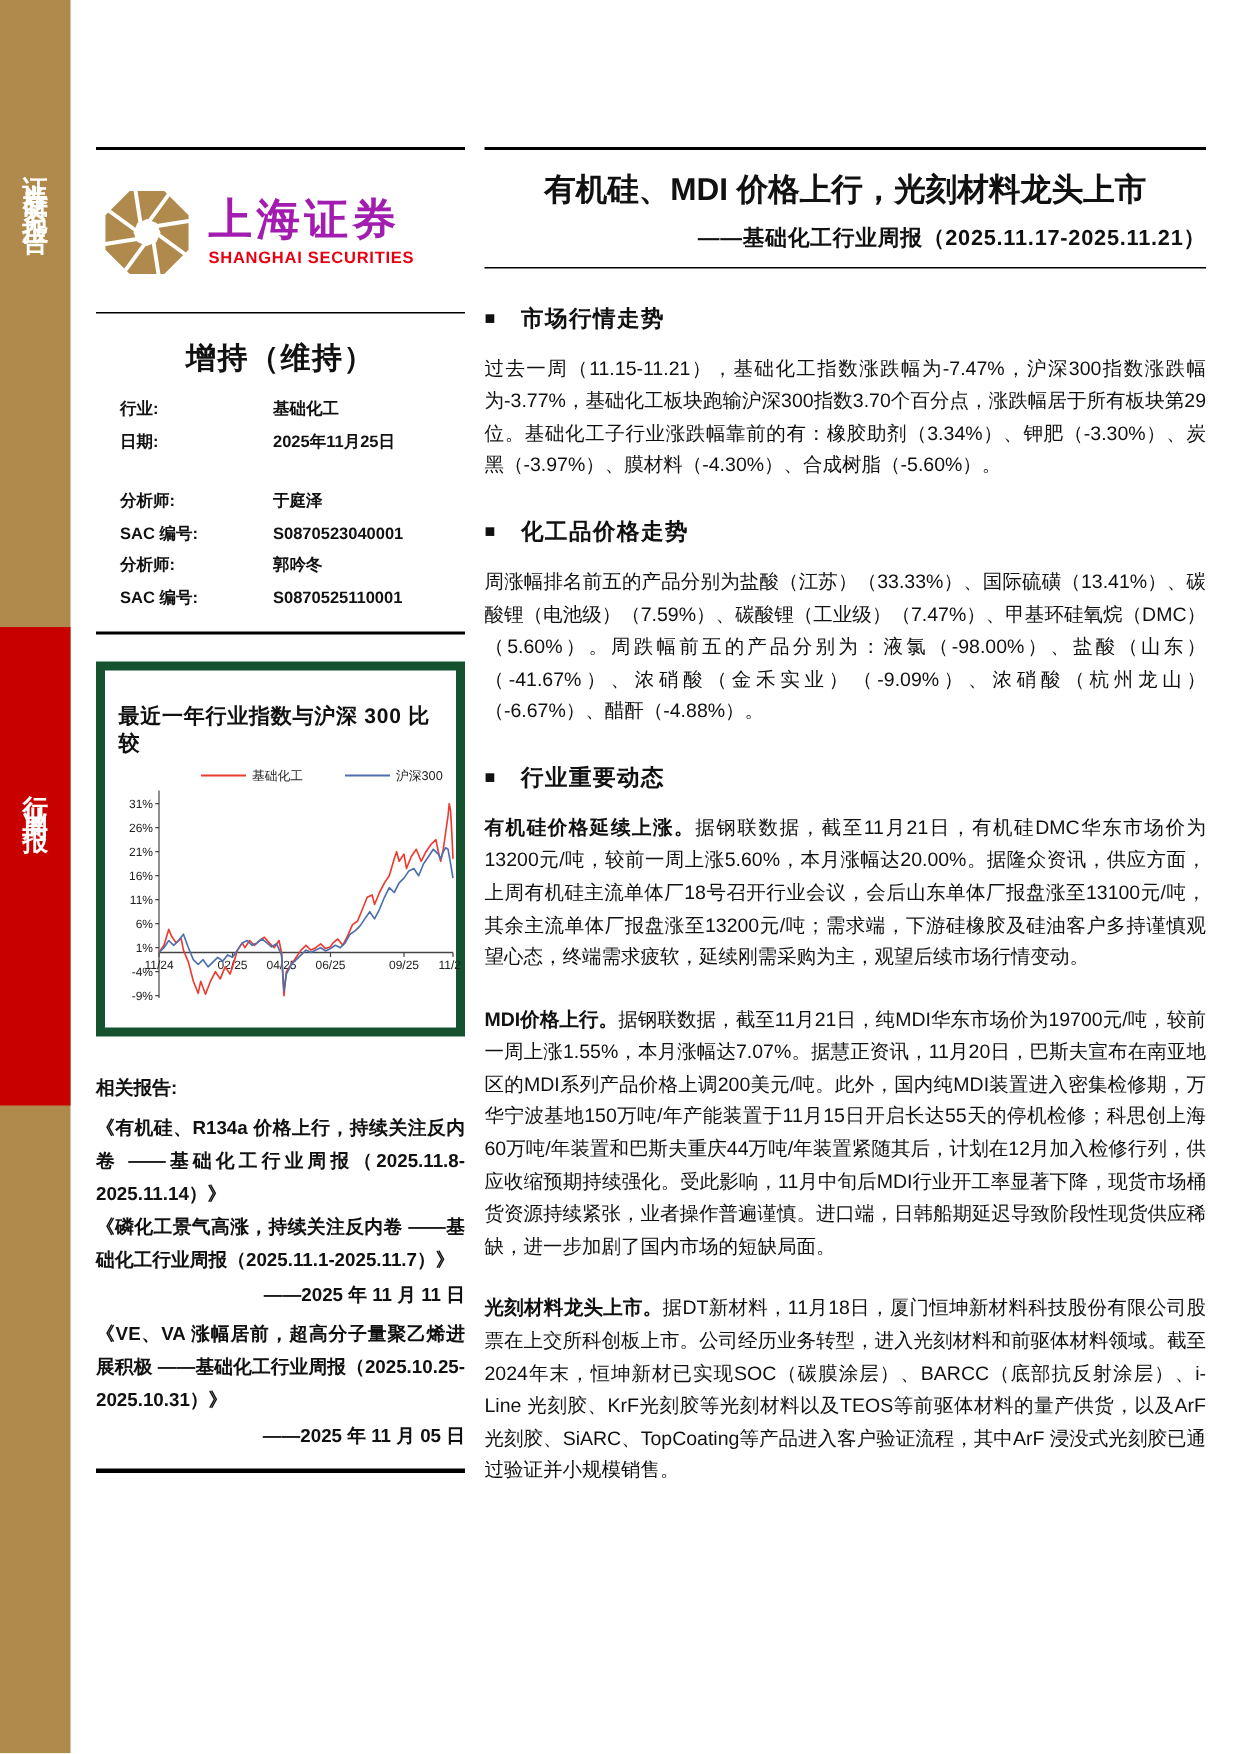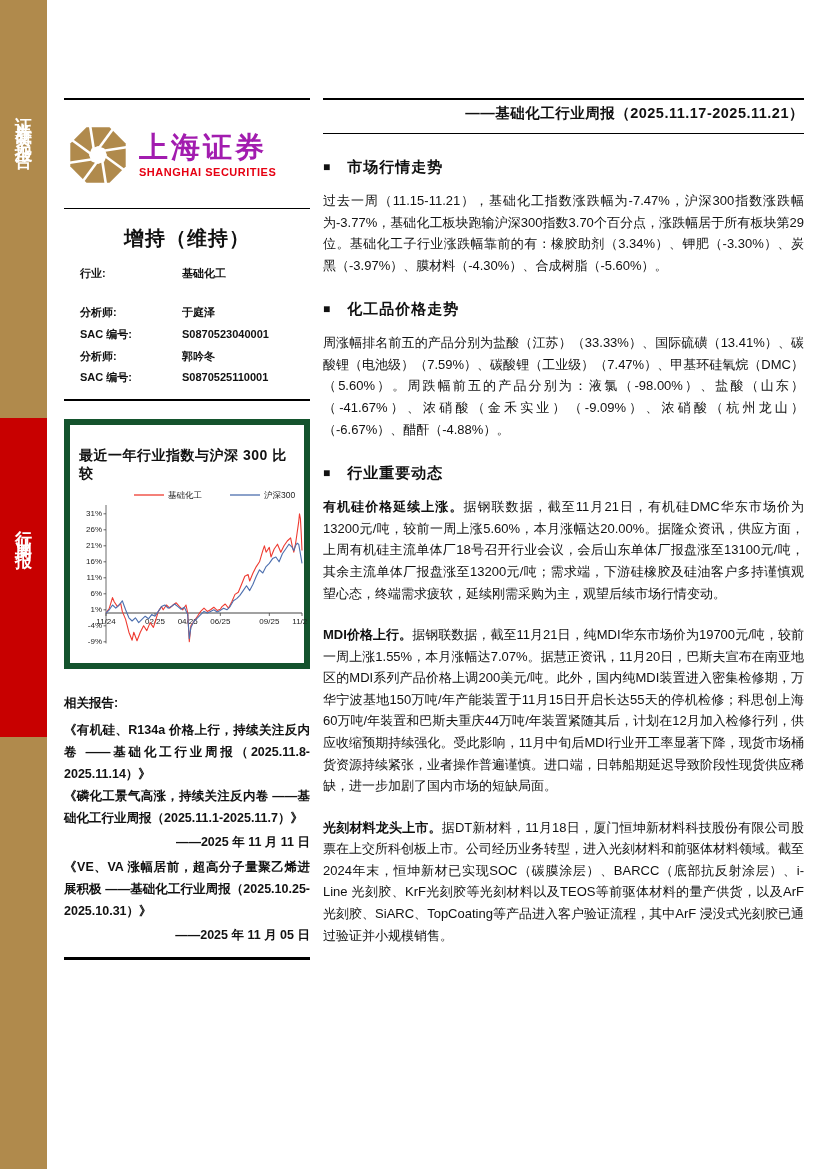--- a/index.html
+++ b/index.html
@@ -90,20 +90,24 @@
       </div>
     </div>
 
     <hr class="rule">
 
     <div class="rating">增持（维持）</div>
     <div id="ratingRows">
         <div class="kv-row">
           <span class="kv-label">行业:</span>
           <span class="kv-value">基础化工</span>
+        </div>
+        <div class="kv-row">
+          <span class="kv-label">日期:</span>
+          <span class="kv-value">2025年11月25日</span>
         </div>
       </div>
     <div id="analystRows" class="analysts">
         <div class="kv-row">
           <span class="kv-label">分析师:</span>
           <span class="kv-value">于庭泽</span>
         </div>
         <div class="kv-row">
           <span class="kv-label">SAC 编号:</span>
           <span class="kv-value">S0870523040001</span>
@@ -173,20 +177,21 @@
           <div class="report-title">《VE、VA 涨幅居前，超高分子量聚乙烯进展积极 ——基础化工行业周报（2025.10.25-2025.10.31）》</div>
           <div class="report-date">——2025 年 11 月 05 日</div>
         </div>
     </div>
 
     <hr class="rule rule-bottom">
   </div>
 
   <div class="main-col">
     <hr class="rule rule-thick">
+    <h1 class="title">有机硅、MDI 价格上行，光刻材料龙头上市</h1>
     <div class="subtitle">——基础化工行业周报（2025.11.17-2025.11.21）</div>
     <hr class="rule">
     <div id="sections">
         <div class="section">
           <div class="section-head"><span class="bullet">■</span><span>市场行情走势</span></div>
           <p class="para"><span>过去一周（11.15-11.21），基础化工指数涨跌幅为-7.47%，沪深300指数涨跌幅为-3.77%，基础化工板块跑输沪深300指数3.70个百分点，涨跌幅居于所有板块第29位。基础化工子行业涨跌幅靠前的有：橡胶助剂（3.34%）、钾肥（-3.30%）、炭黑（-3.97%）、膜材料（-4.30%）、合成树脂（-5.60%）。</span></p>
         </div>
         <div class="section">
           <div class="section-head"><span class="bullet">■</span><span>化工品价格走势</span></div>
           <p class="para"><span>周涨幅排名前五的产品分别为盐酸（江苏）（33.33%）、国际硫磺（13.41%）、碳酸锂（电池级）（7.59%）、碳酸锂（工业级）（7.47%）、甲基环硅氧烷（DMC）（5.60%）。周跌幅前五的产品分别为：液氯（-98.00%）、盐酸（山东）（-41.67%）、浓硝酸（金禾实业）（-9.09%）、浓硝酸（杭州龙山）（-6.67%）、醋酐（-4.88%）。</span></p>

